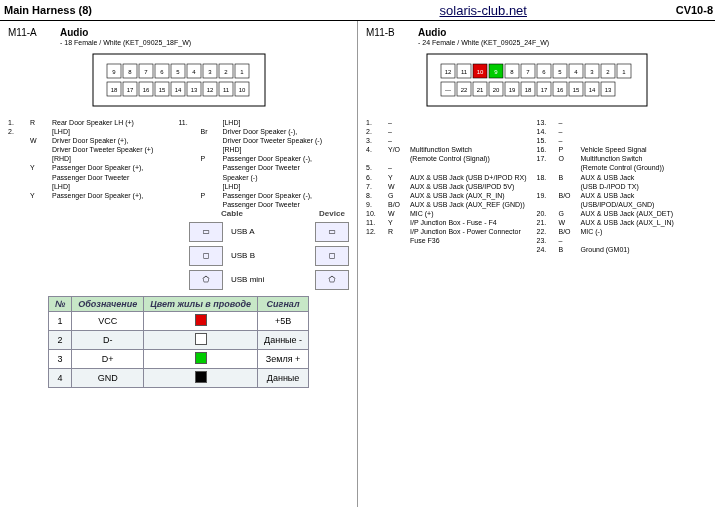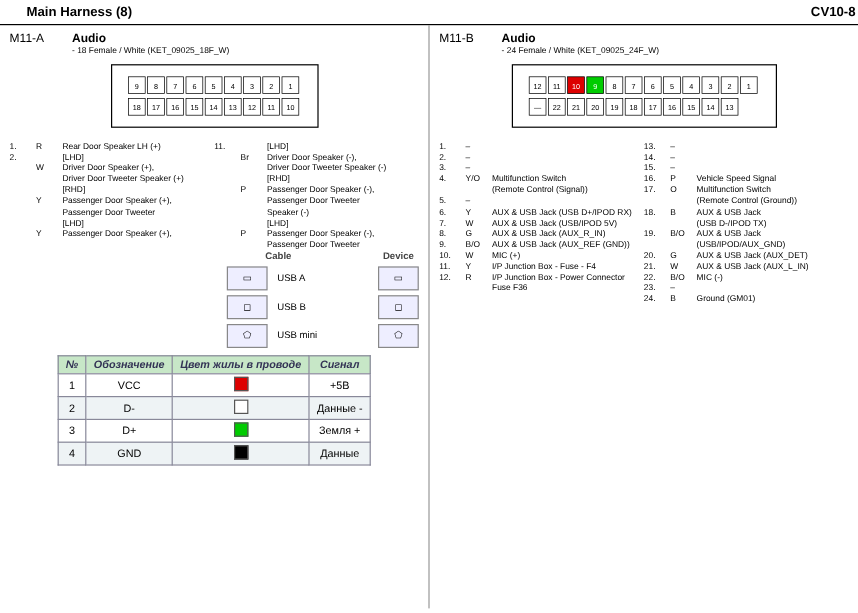--- a/index.html
+++ b/index.html
@@ -1,18 +1,18 @@
 <!DOCTYPE html>
 <html><head>
 <meta charset="utf-8">
 <style>
   html,body{margin:0;padding:0;background:#fff;font-family:Arial,Helvetica,sans-serif;color:#000}
   .page{width:715px;height:511px;box-sizing:border-box;position:relative;font-size:8px}
   .hdr{display:flex;border-bottom:1px solid #000;height:20px;align-items:center}
-  .hdr-l{flex:1;padding-left:22px;font-size:11px;font-weight:bold}
+  .hdr-l{flex:1;padding-left:4px;font-size:11px;font-weight:bold}
   .hdr-m{flex:1;text-align:center;font-size:13px;color:#005;text-decoration:underline}
   .hdr-r{width:70px;text-align:right;padding-right:2px;font-size:11px;font-weight:bold}
   .body{display:flex;height:486px}
   .col{flex:1;padding:6px 8px;box-sizing:border-box;position:relative}
   .col-l{border-right:1px solid #999}
   .conn-hdr{display:flex;align-items:baseline;margin-bottom:1px}
   .conn-id{font-weight:normal;font-size:10px;width:52px}
   .conn-nm{font-weight:bold;font-size:10px}
   .conn-sub{font-size:7px;margin-left:52px;margin-bottom:4px}
   .conn-svg{display:block;margin:4px auto 8px}
@@ -35,20 +35,21 @@
   table.std tr.alt td{background:#eef3f5}
   .sq{width:10px;height:10px;display:inline-block;border:1px solid #555}
 </style>
 </head>
 <body>
 
 <div class="page">
 
   <div class="hdr">
     <div class="hdr-l">Main Harness (8)</div>
+    <div class="hdr-m">solaris-club.net</div>
     <div class="hdr-r">CV10-8</div>
   </div>
 
   <div class="body">
 
     <div class="col col-l">
       <div class="conn-hdr">
         <span class="conn-id">M11-A</span>
         <span class="conn-nm">Audio</span>
       </div>

